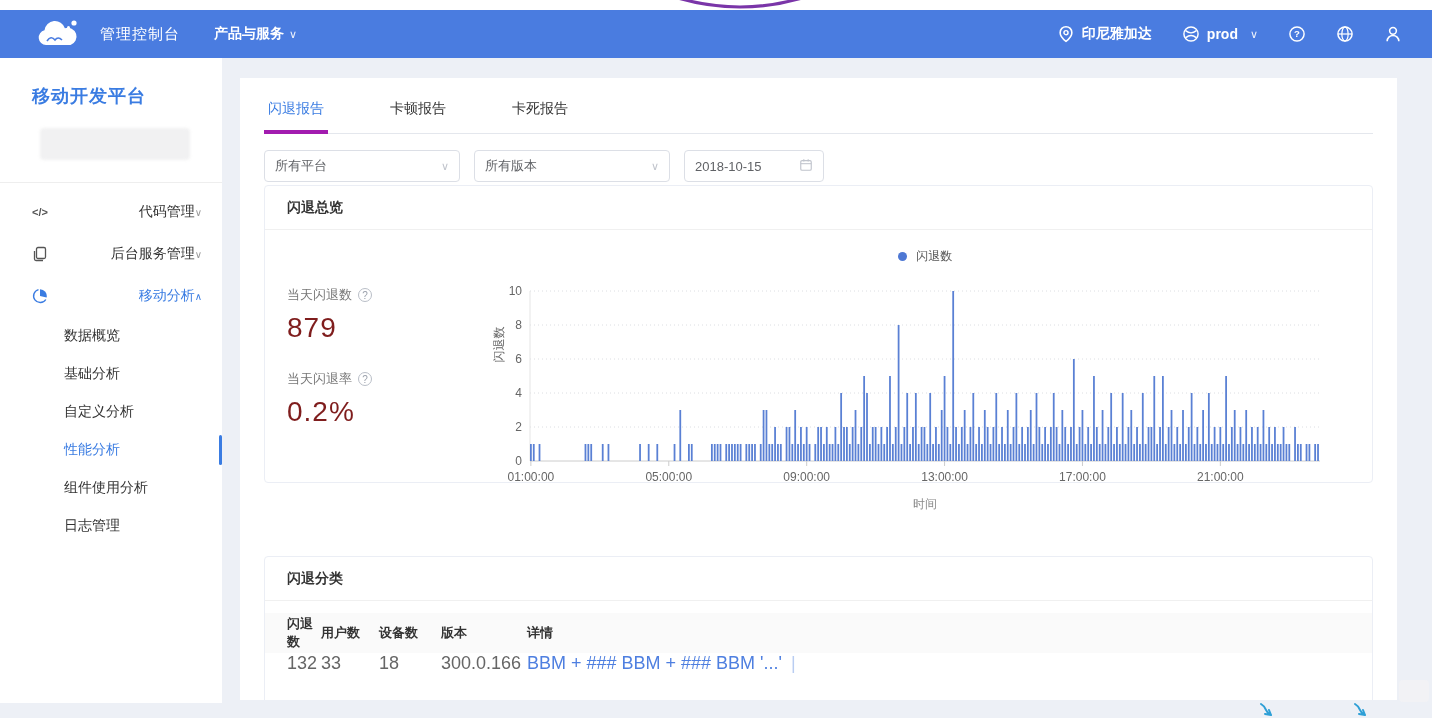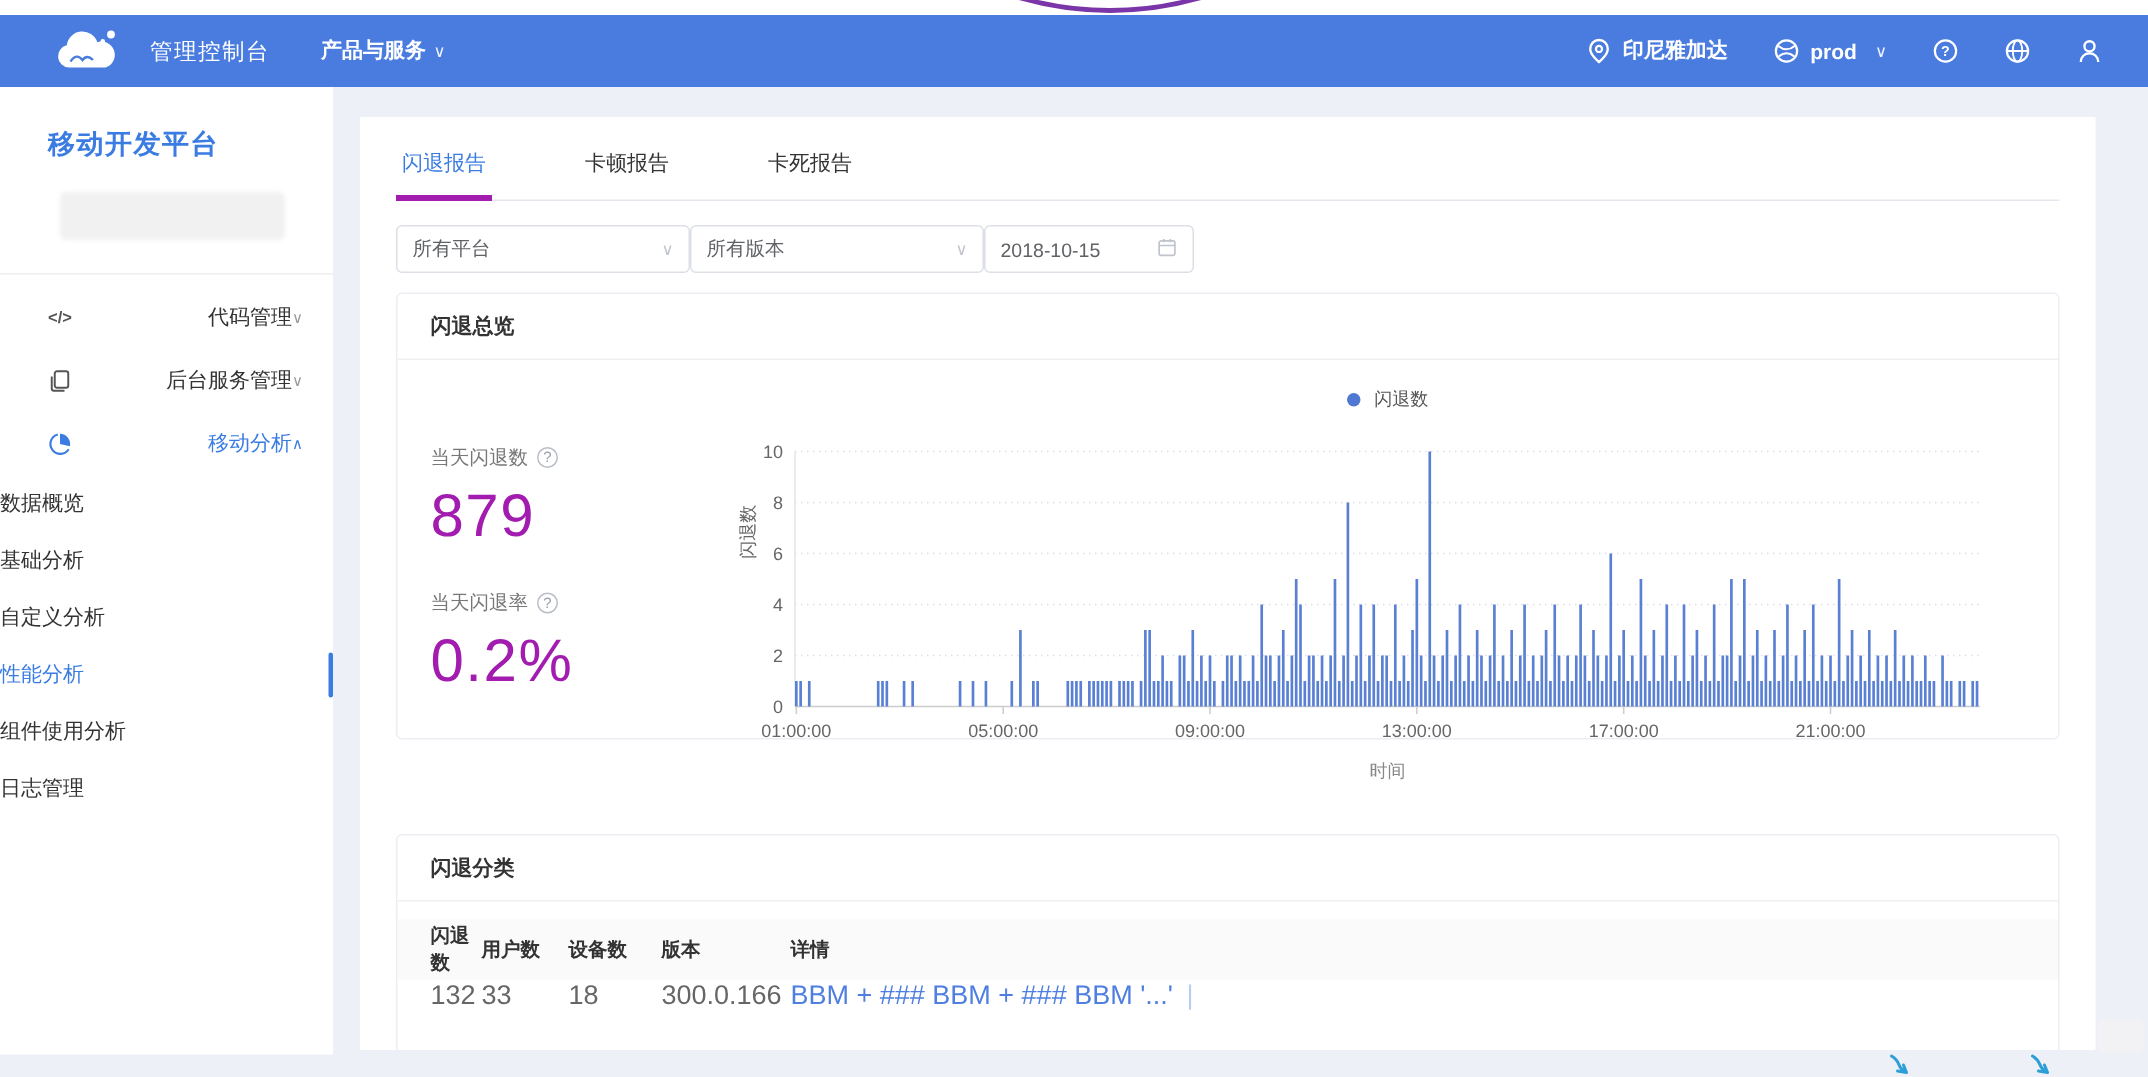--- a/index.html
+++ b/index.html
@@ -26,44 +26,44 @@
   .sb-redacted { margin:20px 0 0 40px; width:150px; height:32px; background:#f1f1f2; border-radius:4px; filter:blur(1.5px); }
   .sb-divider { margin-top:22px; border-top:1px solid #eeeeee; }
   ul.menu { list-style:none; margin-top:8px; }
   .menu-item { height:42px; display:flex; align-items:center; padding:0 20px 0 30px; font-size:14px; color:#333; cursor:pointer; position:relative; }
   .menu-item .mi-icon { width:20px; height:18px; display:inline-flex; align-items:center; justify-content:center; color:#555; font-size:11px; font-weight:bold; }
   .menu-item .mi-icon svg { width:16px; height:16px; }
   .menu-item .mi-label { margin-left:28px; flex:1;text-align:right; }
   .menu-item .mi-chev { font-size:10px; color:#999; }
   .menu-item.active-parent .mi-label, .menu-item.active-parent .mi-chev { color:#3a7ce2; }
   .menu-item.active-parent .mi-icon { color:#3a7ce2; }
-  .sub-item { height:38px; display:flex; align-items:center; font-size:14px; color:#333; cursor:pointer; position:relative; }
+  .sub-item { height:38px; display:flex; align-items:center; padding-left:64px; font-size:14px; color:#333; cursor:pointer; position:relative; }
   .sub-item.active { color:#3a7ce2; }
   .sub-item.active .active-bar { position:absolute; right:0; top:4px; bottom:4px; width:3px; background:#3a7ce2; border-radius:2px; }
 
   
   .main { position:absolute; left:240px; top:78px; width:1157px; height:622px; background:#fff; overflow:hidden; z-index:1; }
   .tabs { display:flex; margin:0 24px; padding-top:14px; border-bottom:1px solid #e4e7ed; }
   .tab { font-size:14px; color:#333; padding:8px 4px 12px 4px; margin-right:58px; cursor:pointer; }
   .tab.active { color:#3a7ce2; border-bottom:4px solid #a21caf; margin-bottom:-1px; }
-  .filters { display:flex; margin:16px 24px 0 24px; }
+  .filters { display:flex; gap:14px; margin:16px 24px 0 24px; }
   .select { width:196px; height:32px; border:1px solid #dcdfe6; border-radius:4px; display:flex; align-items:center; padding:0 10px; font-size:13px; color:#606266; cursor:pointer; background:#fff; }
   .select .sel-label { flex:1; }
   .select .sel-chev { color:#c0c4cc; font-size:11px; }
   .datepicker { width:140px; height:32px; border:1px solid #dcdfe6; border-radius:4px; display:flex; align-items:center; padding:0 10px; font-size:13px; color:#606266; cursor:pointer; background:#fff; }
   .datepicker .dp-value { flex:1; }
   .datepicker svg { width:14px; height:14px; }
 
   
   .card { border:1px solid #ebeef5; border-radius:4px; background:#fff; }
-  .card-overview { position:absolute; left:24px; top:117px; width:1109px; height:298px; }
+  .card-overview { position:absolute; left:24px; top:107px; width:1109px; height:298px; }
   .card-header { height:44px; display:flex; align-items:center; padding-left:22px; font-size:14px; font-weight:bold; color:#333; border-bottom:1px solid #f0f0f0; }
   .stats { position:absolute; left:22px; top:100px; width:190px; }
   .stat-label { font-size:13px; color:#777; display:flex; align-items:center; gap:6px; }
-  .stat-value { font-size:40px; color:#a21caf; margin:8px 0 26px 0; letter-spacing:1px; }
+  .stat-value { font-size:28px; color:#7f1d1d; margin:8px 0 26px 0; letter-spacing:1px; }
   .qmark { width:14px; height:14px; border:1px solid #b9bec7; border-radius:50%; color:#9aa0ab; font-size:10px; display:inline-flex; align-items:center; justify-content:center; cursor:pointer; font-weight:normal; }
   .chart-wrap { position:absolute; left:220px; top:50px; width:880px; height:280px; }
   .legend { position:absolute; left:0; top:12px; width:880px; text-align:center; font-size:12px; color:#555; }
   .legend .dot { display:inline-block; width:9px; height:9px; border-radius:50%; background:#4e78d4; margin-right:6px; vertical-align:-1px; }
   .ylab { position:absolute; left:-4px; top:100px; font-size:12px; color:#666; transform:rotate(-90deg); transform-origin:center; }
   #chart-svg { position:absolute; left:0; top:45px; }
 
   
   .card-table { position:absolute; left:24px; top:478px; width:1109px; height:260px; }
   .tbl-head { display:flex; background:#fafafa; height:40px; align-items:center; margin-top:12px; font-size:13px; font-weight:bold; color:#333; }

